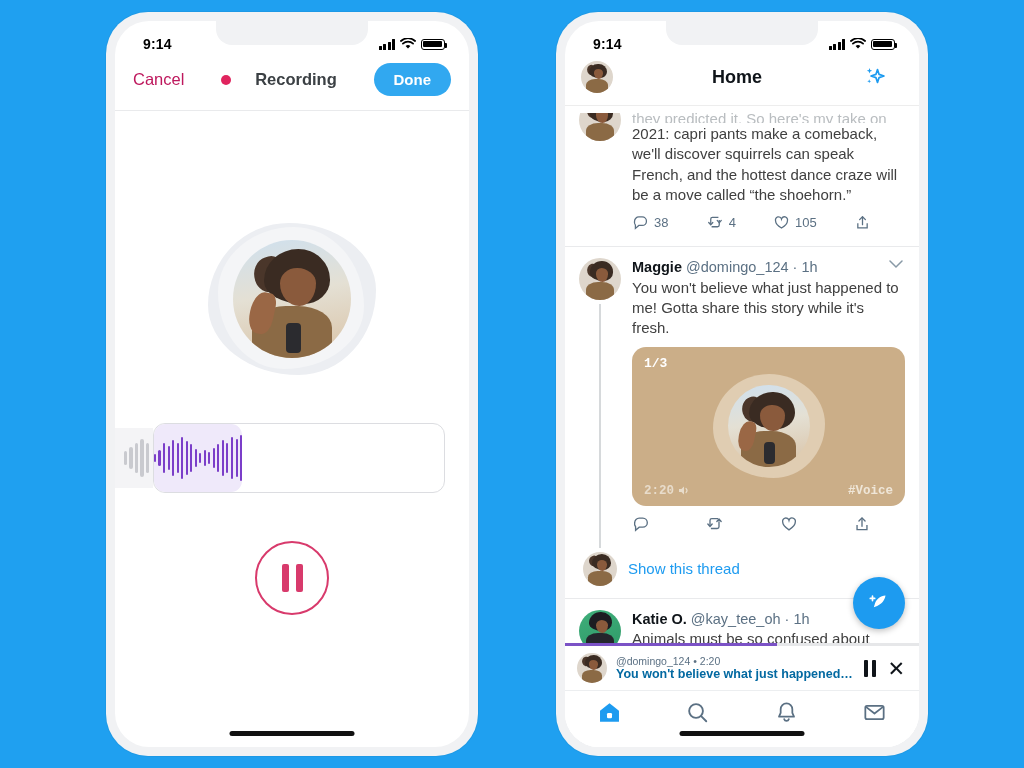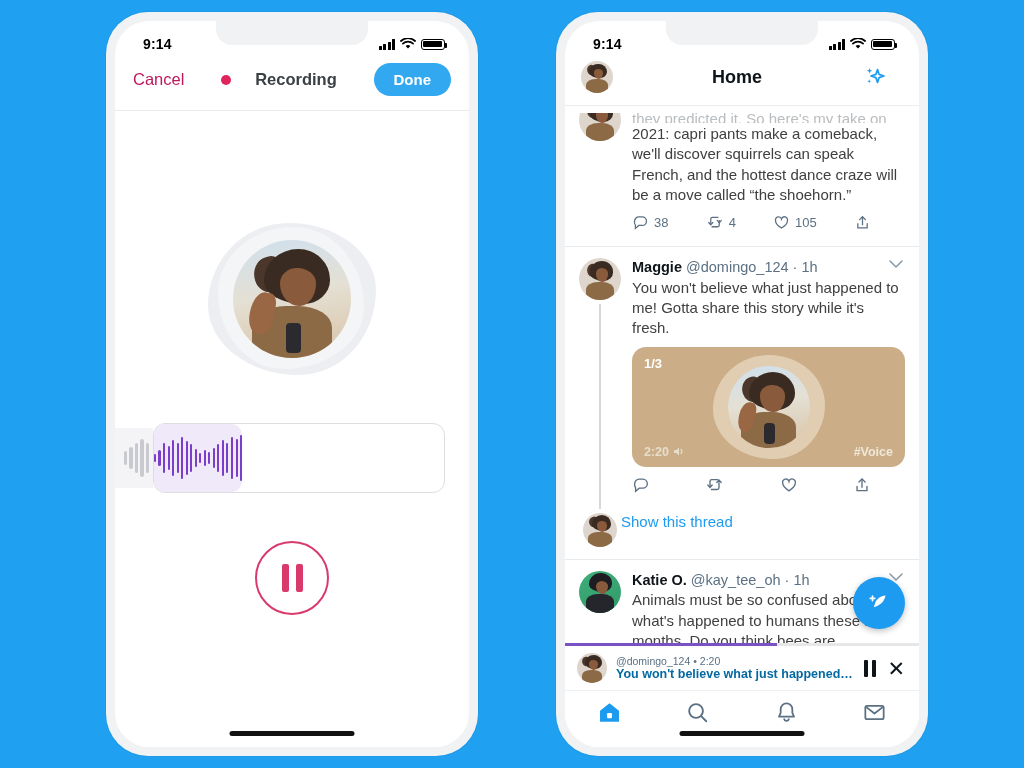--- a/index.html
+++ b/index.html
@@ -172,39 +172,39 @@
   .tw-meta { font-size: 14.5px; color: #5b7083; line-height: 1.3; }
   .tw-meta b { color: #0f1419; text-align: right; }
   .tw-text { font-size: 15px; color: #404040; line-height: 1.35; margin-top: 1px; }
   .chev { position:absolute; right: 2px; top: 2px; color:#8899a6; font-size: 13px;}
 
   .tw-actions { display: flex; justify-content: space-between;
                 padding: 9px 34px 9px 0; color:#5b7083; }
   .act { display:flex; align-items:center; gap:5px; font-size: 13px; color:#5b7083; }
 
   .voice-card {
-    margin-top: 8px; height: 120px; border-radius: 14px;
-    background: #cbae88; position: relative; overflow: hidden;
+    margin-top: 8px; height: 159px; border-radius: 14px;
+    background: #cbae88; position: relative; overflow: hidden; font-family: Liberation Mono, monospace;
   }
   .vc-index { position:absolute; left: 12px; top: 9px; color:#fff;
               font-size: 13px; font-weight: bold; }
   .vc-dur { position:absolute; left: 12px; bottom: 8px; color:#e8dccb;
             font-size: 12.5px; font-weight: bold; display:flex; align-items:center; gap:4px;}
   .vc-tag { position:absolute; right: 12px; bottom: 8px; color:#efe6d8;
             font-size: 12.5px; font-weight: bold; }
   .vc-avatar-wrap { position:absolute; left:50%; top:50%; transform:translate(-50%,-50%);
                     width: 112px; height: 104px; display:flex; align-items:center;
                     justify-content:center; }
   .vc-avatar-wrap::before { content:""; position:absolute; inset:0;
        background:#e0cdb2; border-radius: 50% 50% 46% 54% / 52% 48% 52% 48%; }
   .vc-avatar { position:relative; z-index:2; width: 82px; height: 82px;
                border-radius:50%; overflow:hidden;
                background: linear-gradient(170deg,#cfe0ee 0%,#e4e0d4 45%,#d9c2a5 100%); }
 
-  .show-thread { display:flex; align-items:flex-start; gap:4px; padding: 4px 0 12px 0; }
+  .show-thread { display:flex; align-items:center; gap:11px; padding: 4px 0 12px 0; }
   .show-thread .tw-av { width: 34px; height: 34px; margin-left: 4px; }
   .show-thread span { color:#1d9bf0; font-size: 15px; }
 
   .fab {
     position: absolute; right: 14px; bottom: 118px;
     width: 52px; height: 52px; border-radius: 50%; background: #1d9bf0;
     display:flex; align-items:center; justify-content:center;
     box-shadow: 0 2px 6px rgba(0,0,0,0.25); z-index: 25;
   }
 

